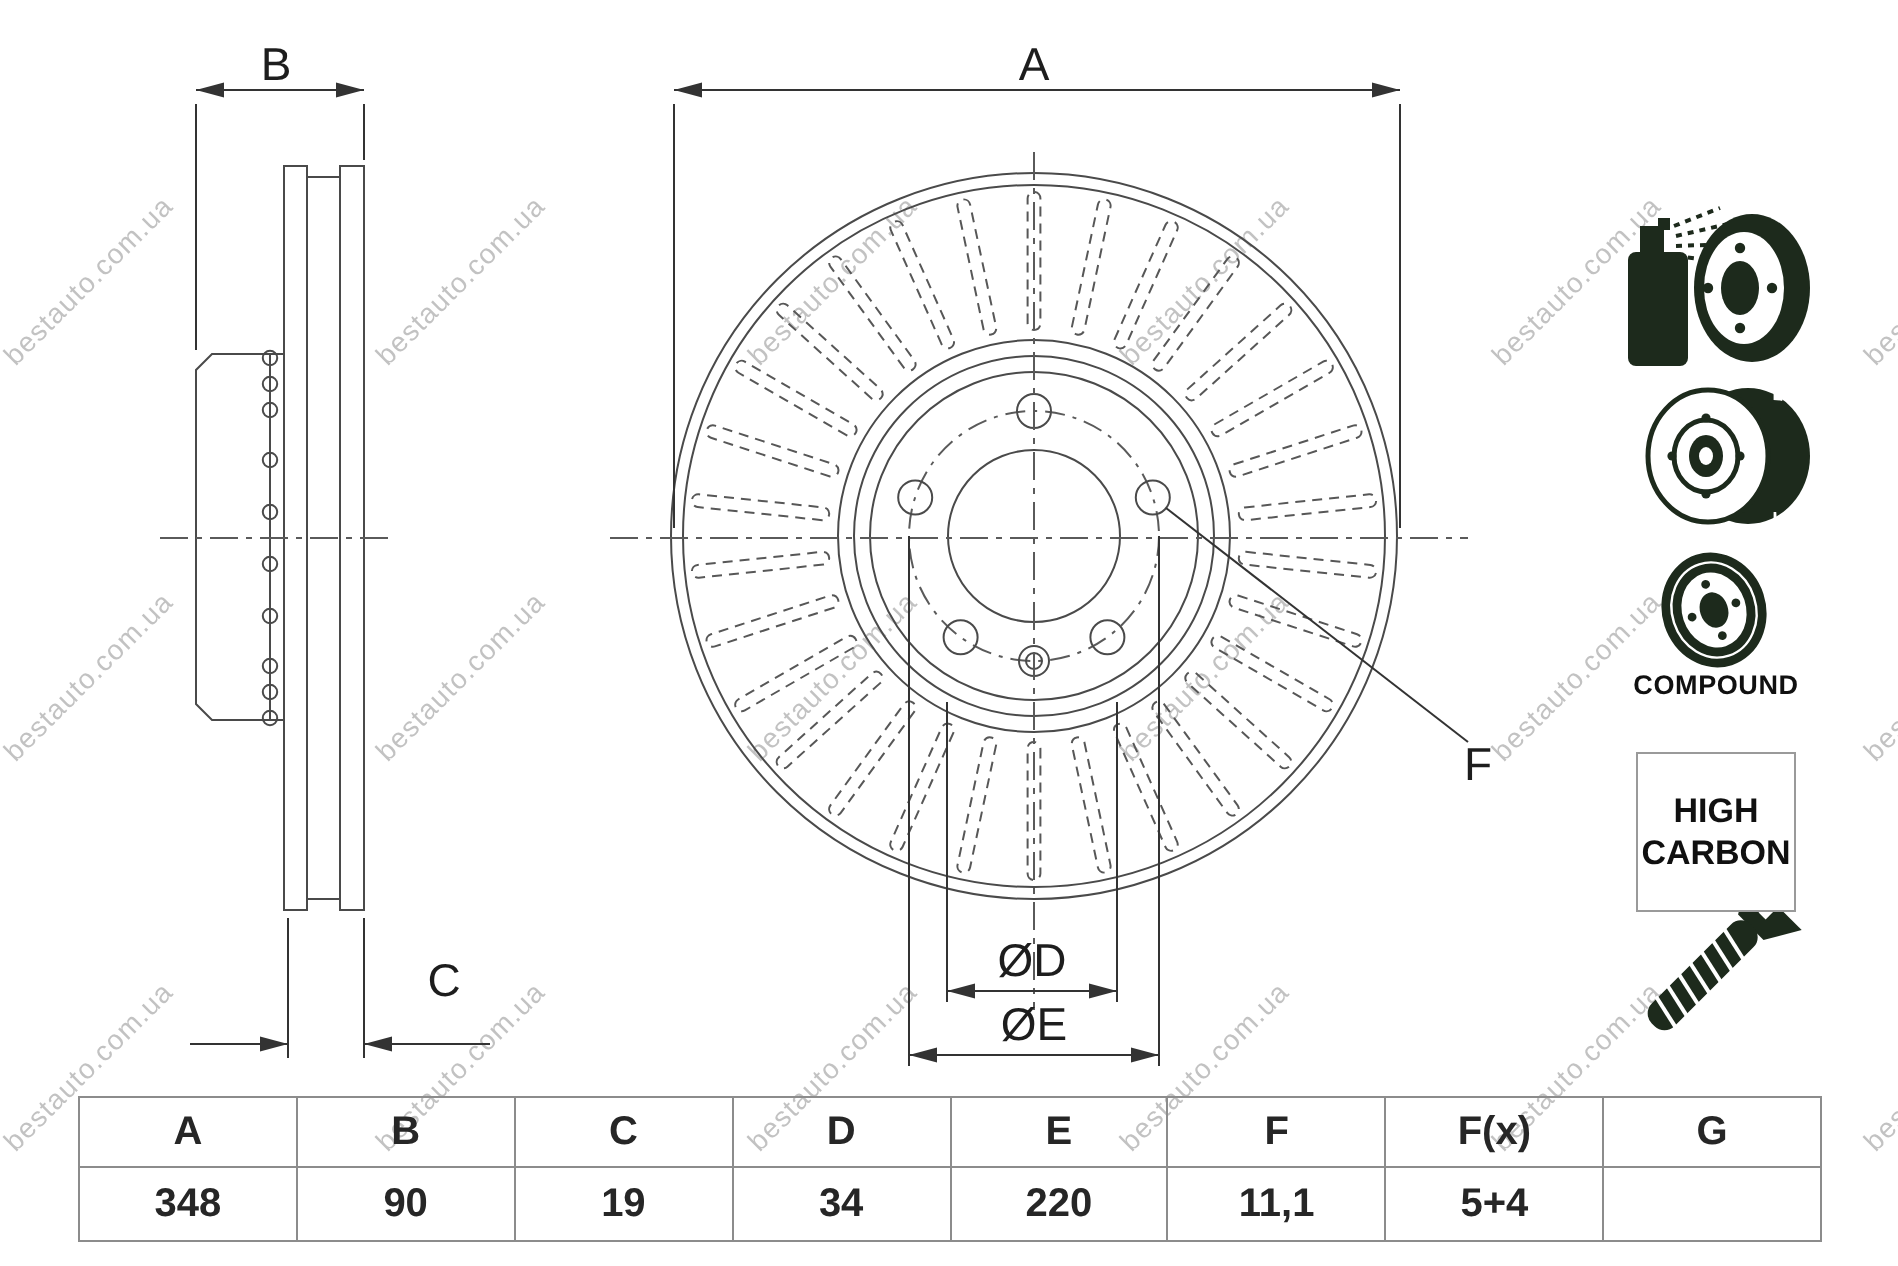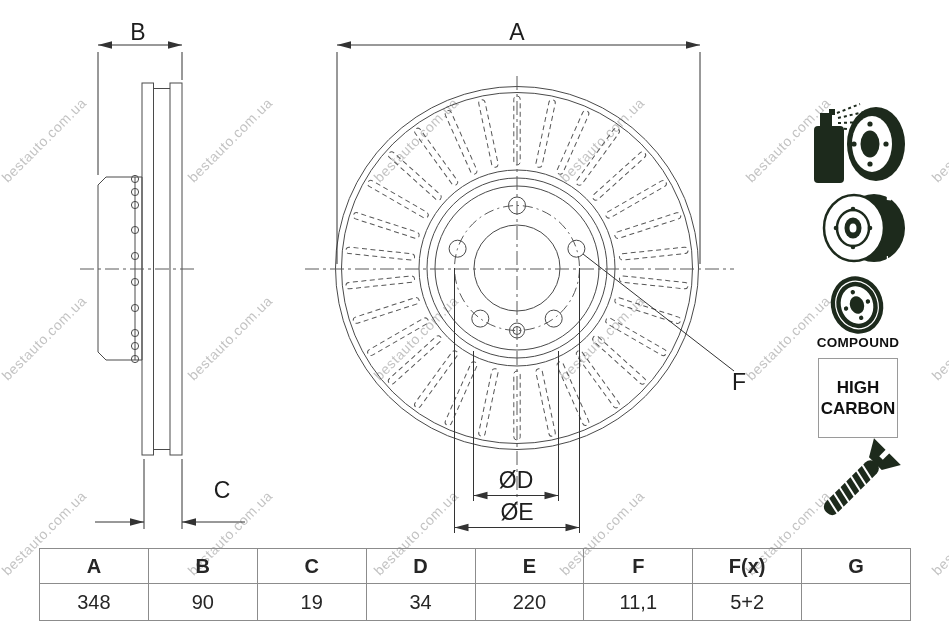--- a/index.html
+++ b/index.html
@@ -12,30 +12,30 @@
   .outline{fill:none;stroke:#4a4a4a;stroke-width:1;}
   .dim{stroke:#333;stroke-width:1;fill:none;}
   .arrow{fill:#333;stroke:none;}
   .cline{fill:none;stroke:#5a5a5a;stroke-width:1;stroke-dasharray:14 4 3 4;}
   .bcircle{fill:none;stroke:#5a5a5a;stroke-width:1;stroke-dasharray:10 4 2 4;}
   .dimtext{fill:#1d1d1d;font-family:"Liberation Sans","DejaVu Sans",sans-serif;
            font-size:23px;text-anchor:middle;}
   #slots rect{fill:none;stroke:#575757;stroke-width:1;stroke-dasharray:5 3.5;}
   .icon-dark{fill:#1d2a1c;}
   .compound-label{fill:#101010;font-size:13.5px;font-weight:bold;text-anchor:middle;letter-spacing:.3px;}
-  #high-carbon{position:absolute;left:818px;top:358px;width:78px;height:78px;z-index:3;
+  #high-carbon{position:absolute;left:818px;top:376px;width:78px;height:78px;z-index:3;
       border:1px solid #9a9a9a;background:#fff;display:flex;flex-direction:column;
       align-items:center;justify-content:center;font-weight:bold;font-size:17px;
       line-height:21px;color:#101010;}
   #spec-table{position:absolute;left:39px;top:548px;width:872px;z-index:3;
       border-collapse:collapse;table-layout:fixed;background:transparent;}
   #spec-table th,#spec-table td{border:1px solid #8c8c8c;text-align:center;
       color:#262626;font-size:20px;padding:0;}
   #spec-table th{height:34px;font-weight:bold;}
-  #spec-table td{height:36px;font-weight:normal;}
+  #spec-table td{height:36px;font-weight:bold;}
 </style>
 </head>
 <body>
 
 <div class="stage">
 
   <div id="watermarks">
       <span class="wm" style="left: 44px; top: 140px;">bestauto.com.ua</span>
       <span class="wm" style="left: 230px; top: 140px;">bestauto.com.ua</span>
       <span class="wm" style="left: 416px; top: 140px;">bestauto.com.ua</span>
@@ -260,18 +260,18 @@
       <th>F(x)</th>
       <th>G</th>
     </tr>
     <tr>
       <td>348</td>
       <td>90</td>
       <td>19</td>
       <td>34</td>
       <td>220</td>
       <td>11,1</td>
-      <td>5+2</td>
+      <td>5+4</td>
       <td></td>
     </tr>
   </tbody>
     </table>
 </div>
 
 </body></html>

